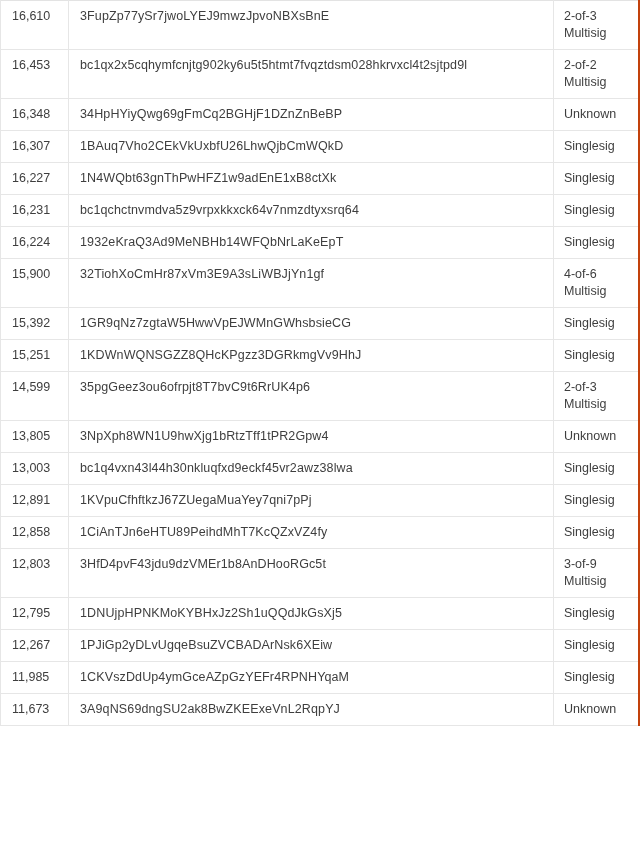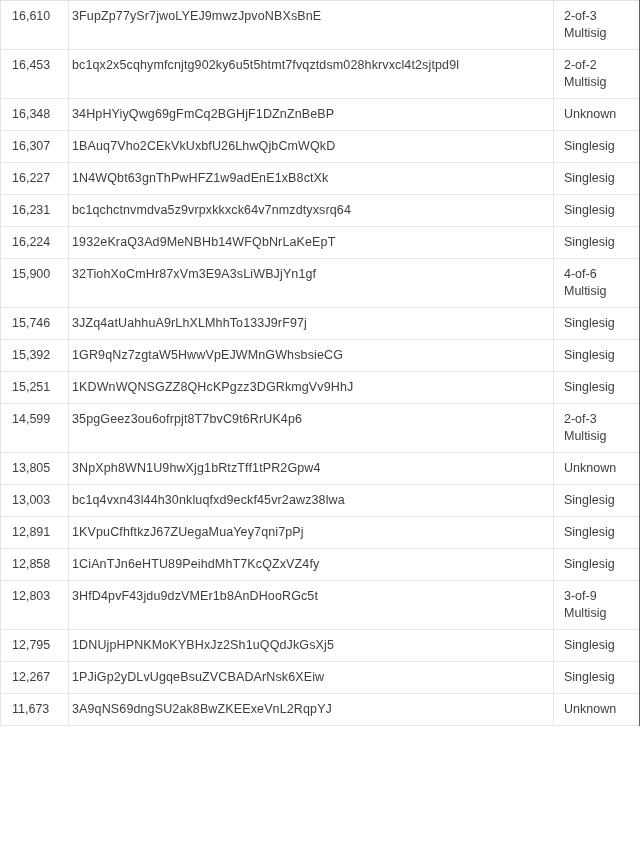--- a/index.html
+++ b/index.html
@@ -46,26 +46,26 @@
     overflow-wrap: anywhere;
   }
   table.addr-table td.cell-count {
     text-align: left;
     white-space: nowrap;
     padding-left: 11px;
     color: #3e3e3e;
     border-left: 1px solid #e6e6e6;
   }
   table.addr-table td.cell-addr {
-    padding-left: 3px;
+    padding-left: 11px;
     letter-spacing: 0.01em;
   }
   table.addr-table td.cell-type {
     padding-left: 10px;
-    border-right: 3px solid #c2410c;
+    border-right: 6px solid #c2410c;
     white-space: normal;
   }
   table.addr-table tr.two-line td {
     height: 34px;
   }
   .type-word {
     display: block;
   }
 </style>
 </head>
@@ -132,27 +132,20 @@
         </tr>
         <tr class="two-line">
           <td class="cell-count">15,900</td>
           <td class="cell-addr">32TiohXoCmHr87xVm3E9A3sLiWBJjYn1gf</td>
           <td class="cell-type">
             <span class="type-word">4-of-6</span>
             <span class="type-word">Multisig</span>
           </td>
         </tr>
         <tr>
-          <td class="cell-count">15,746</td>
-          <td class="cell-addr">3JZq4atUahhuA9rLhXLMhhTo133J9rF97j</td>
-          <td class="cell-type">
-            <span class="type-word">Singlesig</span>
-          </td>
-        </tr>
-        <tr>
           <td class="cell-count">15,392</td>
           <td class="cell-addr">1GR9qNz7zgtaW5HwwVpEJWMnGWhsbsieCG</td>
           <td class="cell-type">
             <span class="type-word">Singlesig</span>
           </td>
         </tr>
         <tr>
           <td class="cell-count">15,251</td>
           <td class="cell-addr">1KDWnWQNSGZZ8QHcKPgzz3DGRkmgVv9HhJ</td>
           <td class="cell-type">
@@ -206,20 +199,27 @@
         <tr>
           <td class="cell-count">12,795</td>
           <td class="cell-addr">1DNUjpHPNKMoKYBHxJz2Sh1uQQdJkGsXj5</td>
           <td class="cell-type">
             <span class="type-word">Singlesig</span>
           </td>
         </tr>
         <tr>
           <td class="cell-count">12,267</td>
           <td class="cell-addr">1PJiGp2yDLvUgqeBsuZVCBADArNsk6XEiw</td>
+          <td class="cell-type">
+            <span class="type-word">Singlesig</span>
+          </td>
+        </tr>
+        <tr>
+          <td class="cell-count">11,985</td>
+          <td class="cell-addr">1CKVszDdUp4ymGceAZpGzYEFr4RPNHYqaM</td>
           <td class="cell-type">
             <span class="type-word">Singlesig</span>
           </td>
         </tr>
         <tr>
           <td class="cell-count">11,673</td>
           <td class="cell-addr">3A9qNS69dngSU2ak8BwZKEExeVnL2RqpYJ</td>
           <td class="cell-type">
             <span class="type-word">Unknown</span>
           </td>

